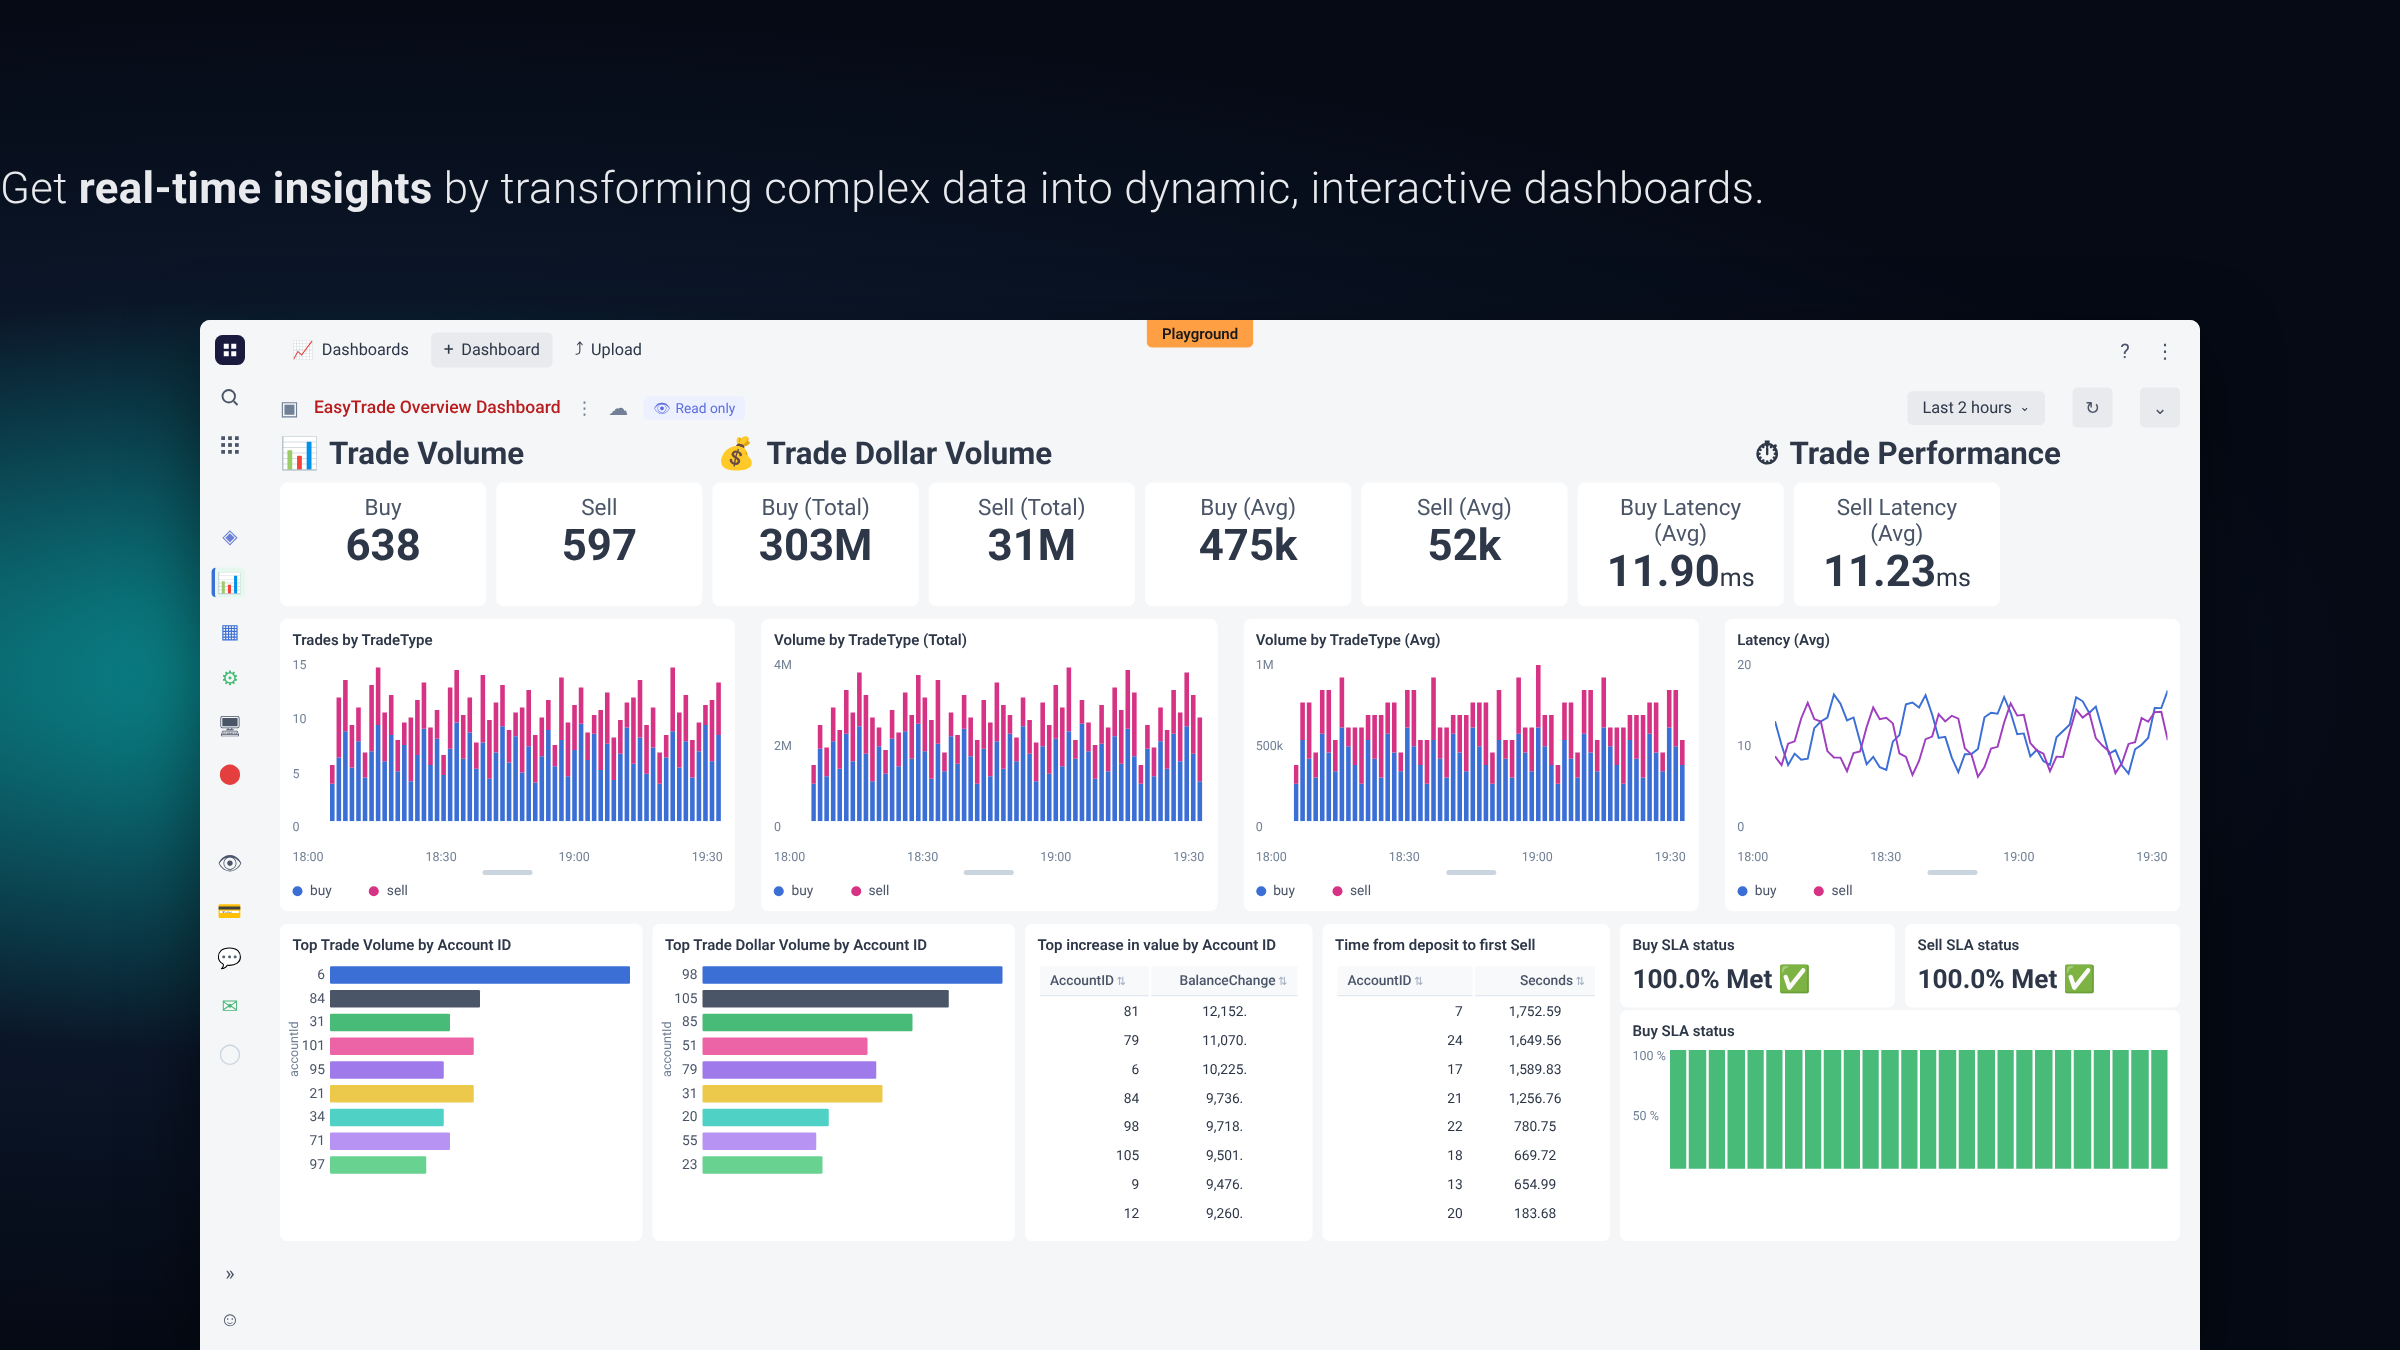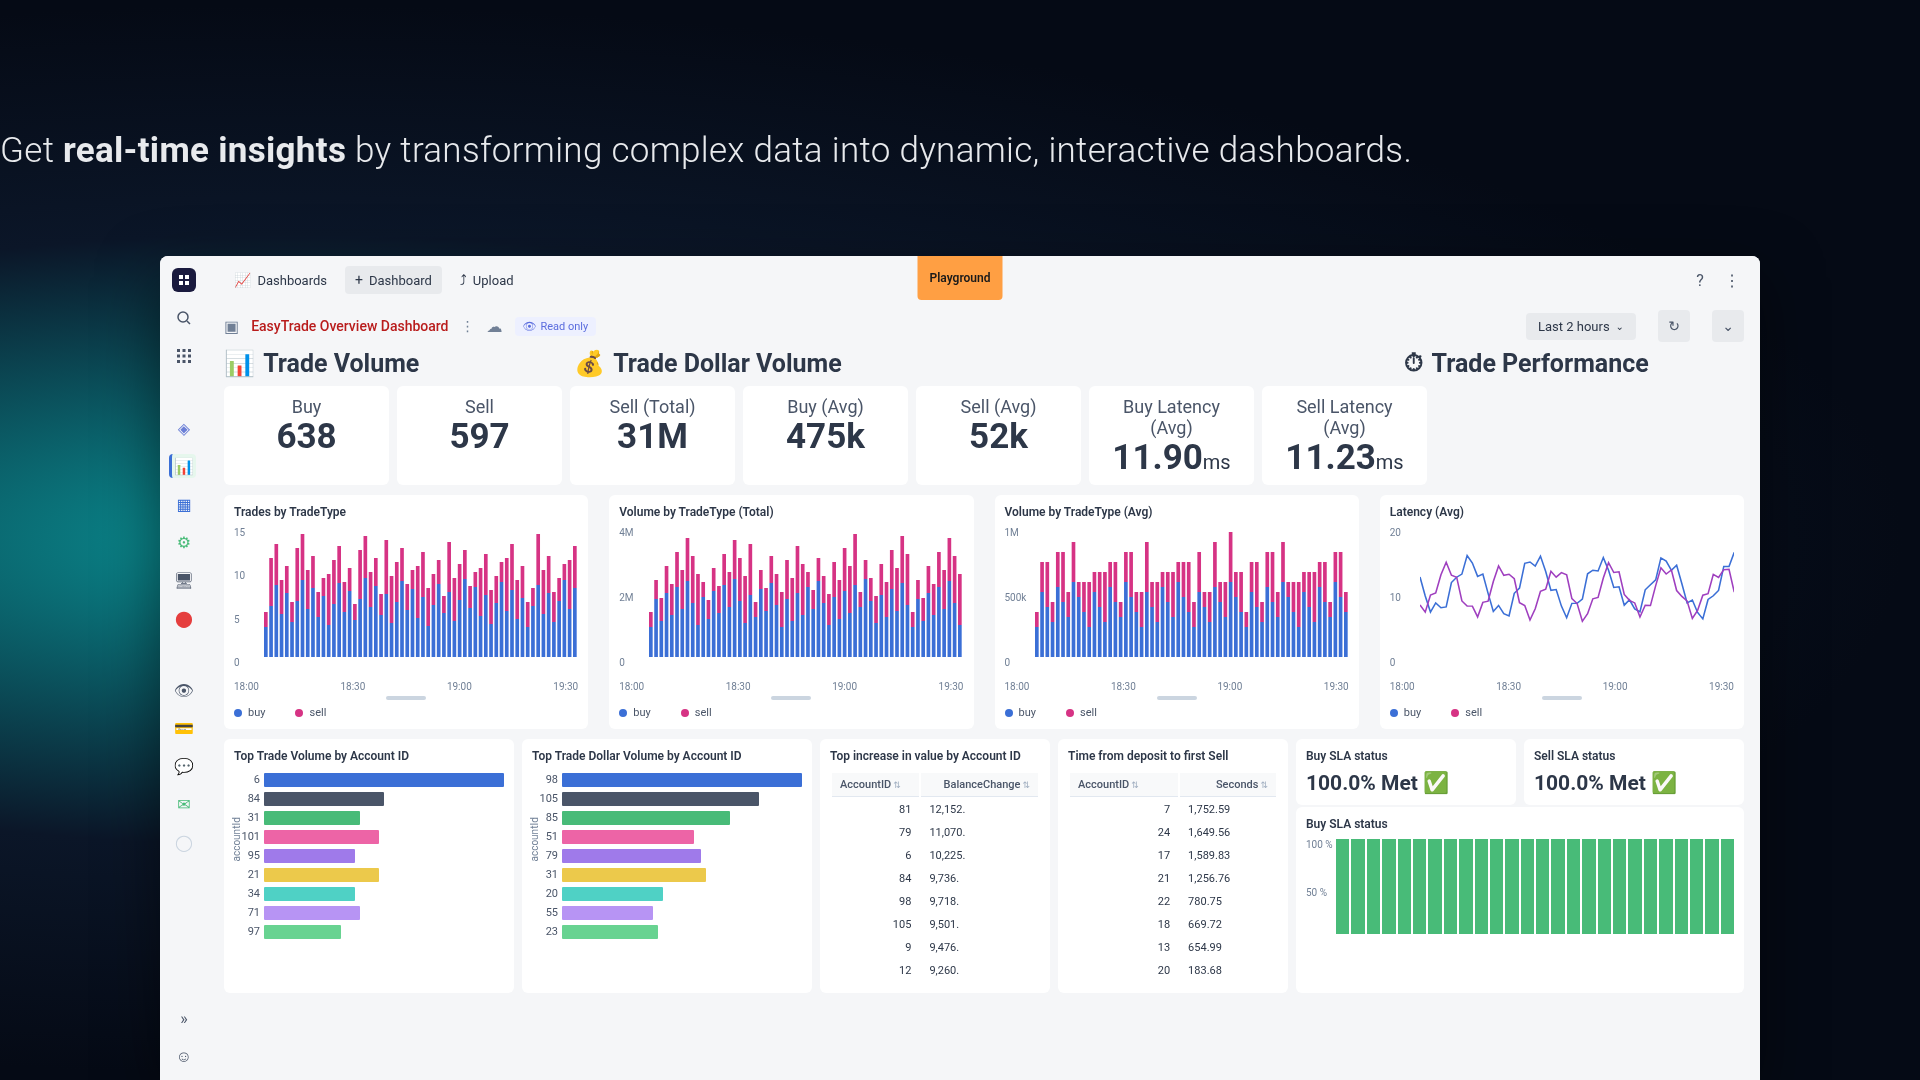--- a/index.html
+++ b/index.html
@@ -1,20 +1,20 @@
 <!DOCTYPE html>
 <html><head>
 <meta charset="utf-8">
 <style>
 *{margin:0;padding:0;box-sizing:border-box;font-family:-apple-system,BlinkMacSystemFont,"Segoe UI",Roboto,sans-serif}
 body{width:1920px;height:1080px;background:radial-gradient(ellipse at 15% 50%,#0a9396 0%,#0b1628 40%,#050a15 70%);overflow:hidden}
 .hero-text{text-align:left;color:#e8eaed;font-size:35px;font-weight:300;padding:130px 0 50px;letter-spacing:0.3px}
 .hero-text strong{font-weight:700}
 .app-window{position:absolute;left:160px;top:256px;width:1600px;height:824px;background:#f5f6f8;border-radius:8px 8px 0 0;box-shadow:0 20px 60px rgba(0,0,0,0.5);overflow:hidden}
-.playground-badge{position:absolute;top:0;left:50%;transform:translateX(-50%);background:#ff9f43;color:#1a1a1a;font-size:12px;font-weight:600;padding:15px 12px;border-radius:0 0 4px 4px;z-index:10}
+.playground-badge{position:absolute;top:0;left:50%;transform:translateX(-50%);background:#ff9f43;color:#1a1a1a;font-size:12px;font-weight:600;padding:4px 12px;border-radius:0 0 4px 4px;z-index:10}
 .topbar{display:flex;align-items:center;height:48px;padding:0 16px;background:#f5f6f8;gap:8px}
 .sidebar{position:absolute;left:0;top:0;bottom:0;width:48px;background:#f5f6f8;display:flex;flex-direction:column;align-items:center;padding-top:12px;gap:14px}
 .sidebar-icon{width:24px;height:24px;display:flex;align-items:center;justify-content:center;cursor:pointer;border-radius:4px;color:#4a5568}
 .sidebar-icon.logo{background:#1a1a3e;border-radius:6px;color:#fff}
 .sidebar-sep{height:20px}
 .sidebar-bottom{margin-top:auto;margin-bottom:12px;display:flex;flex-direction:column;gap:14px;align-items:center}
 .content{position:absolute;left:48px;top:0;right:0;bottom:0}
 .tb-btn{display:flex;align-items:center;gap:6px;padding:6px 10px;font-size:13px;color:#2d3748;cursor:pointer;border-radius:4px}
 .tb-btn.active{background:#e8eaed}
 .tb-icon{font-size:14px}
@@ -49,21 +49,21 @@
 .bottom-card{background:#fff;border-radius:6px;padding:10px}
 .bottom-title{font-size:12px;font-weight:600;color:#2d3748;margin-bottom:8px}
 .hbar-chart{position:relative;padding-left:30px}
 .hbar-row{display:flex;align-items:center;height:17px;margin-bottom:2px}
 .hbar-label{position:absolute;left:0;font-size:11px;color:#4a5568;width:26px;text-align:right}
 .hbar{height:14px;border-radius:1px}
 .axis-label{position:absolute;left:-20px;top:50%;transform:rotate(-90deg) translateX(50%);transform-origin:center;font-size:10px;color:#718096}
 .data-table{width:100%;font-size:11px}
 .data-table th{text-align:right;padding:5px 8px;font-weight:500;color:#4a5568;border-bottom:1px solid #e2e8f0;background:#f8f9fa}
 .data-table th:first-child{text-align:left}
-.data-table td{text-align:left;padding:4px 8px;color:#2d3748}
+.data-table td{text-align:center;padding:4px 8px;color:#2d3748}
 .data-table td:first-child{text-align:right}
 .sort-icon{font-size:9px;color:#a0aec0;margin-left:2px}
 .sla-card{background:#fff;border-radius:6px;padding:10px;flex:1}
 .sla-value{font-size:21px;font-weight:700;color:#2d3748}
 .sla-chart{height:95px;display:flex;align-items:flex-end;gap:2px;padding-left:30px;position:relative;margin-top:8px}
 .sla-y{position:absolute;left:0;font-size:10px;color:#718096}
 .sla-bar{flex:1;background:#48bb78;height:100%}
 svg{display:block}
 .x-labels{display:flex;justify-content:space-between;font-size:10px;color:#718096;padding:4px 0 6px;position:relative}
 .scroll-hint{position:absolute;left:50%;bottom:-2px;transform:translateX(-50%);width:40px;height:4px;background:#cbd5e0;border-radius:2px}
@@ -178,20 +178,24 @@
       </div>
 
       <div class="kpi-row" id="kpi-row">
           <div class="kpi-card" style="flex:0 0 165px">
     <div class="kpi-label">Buy</div>
     <div class="kpi-value">638</div>
   </div>
           <div class="kpi-card" style="flex:0 0 165px">
     <div class="kpi-label">Sell</div>
     <div class="kpi-value">597</div>
+  </div>
+          <div class="kpi-card" style="flex:0 0 165px">
+    <div class="kpi-label">Buy (Total)</div>
+    <div class="kpi-value">303M</div>
   </div>
           <div class="kpi-card" style="flex:0 0 165px">
     <div class="kpi-label">Sell (Total)</div>
     <div class="kpi-value">31M</div>
   </div>
           <div class="kpi-card" style="flex:0 0 165px">
     <div class="kpi-label">Buy (Avg)</div>
     <div class="kpi-value">475k</div>
   </div>
           <div class="kpi-card" style="flex:0 0 165px">

